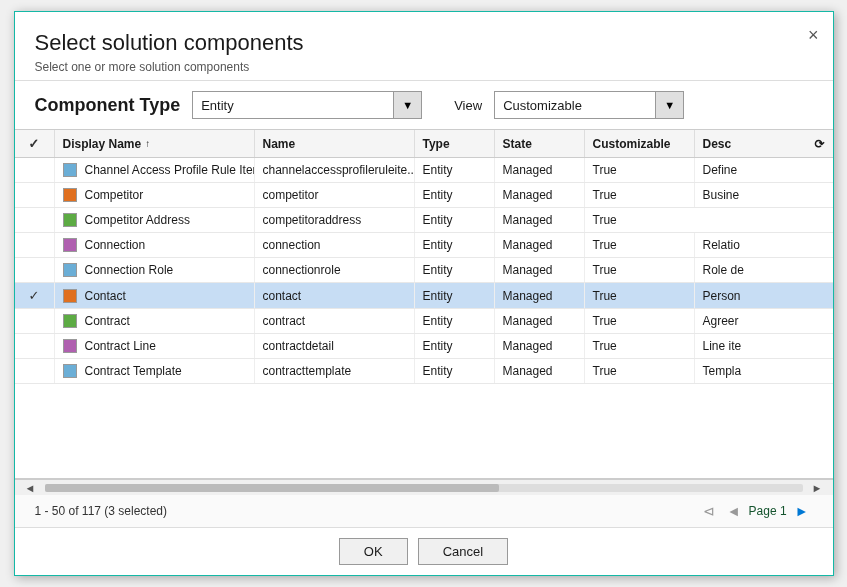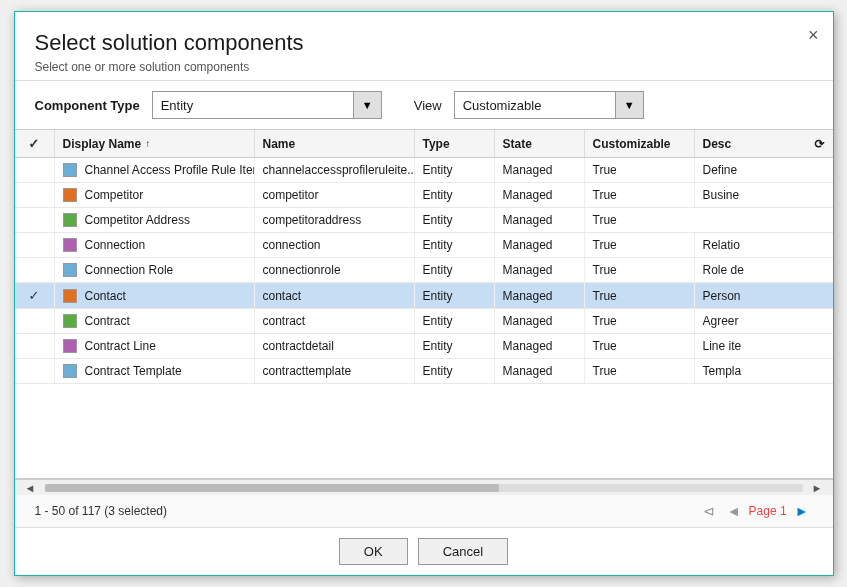--- a/index.html
+++ b/index.html
@@ -51,21 +51,21 @@
     }
     .filter-bar {
       display: flex;
       align-items: center;
       padding: 10px 20px;
       gap: 12px;
       border-bottom: 1px solid #ccc;
     }
     .filter-label {
       font-weight: 700;
-      font-size: 13px;
+      font-size: 18px;
       color: #1a1a1a;
     }
     .filter-select {
       display: flex;
       align-items: center;
       border: 1px solid #999;
       background: #fff;
       height: 28px;
       cursor: pointer;
     }
@@ -170,21 +170,21 @@
     }
     .page-btn {
       border: none;
       background: none;
       cursor: pointer;
       font-size: 14px;
       color: #0078d4;
       padding: 2px 4px;
     }
     .page-btn:disabled { color: #999; cursor: default; }
-    .page-label { color: #ef4444; }
+    .page-label { color: #14532d; }
     .dialog-actions {
       display: flex;
       align-items: center;
       justify-content: center;
       padding: 10px 20px;
       gap: 10px;
     }
     .action-btn {
       padding: 5px 24px;
       font-size: 13px;

